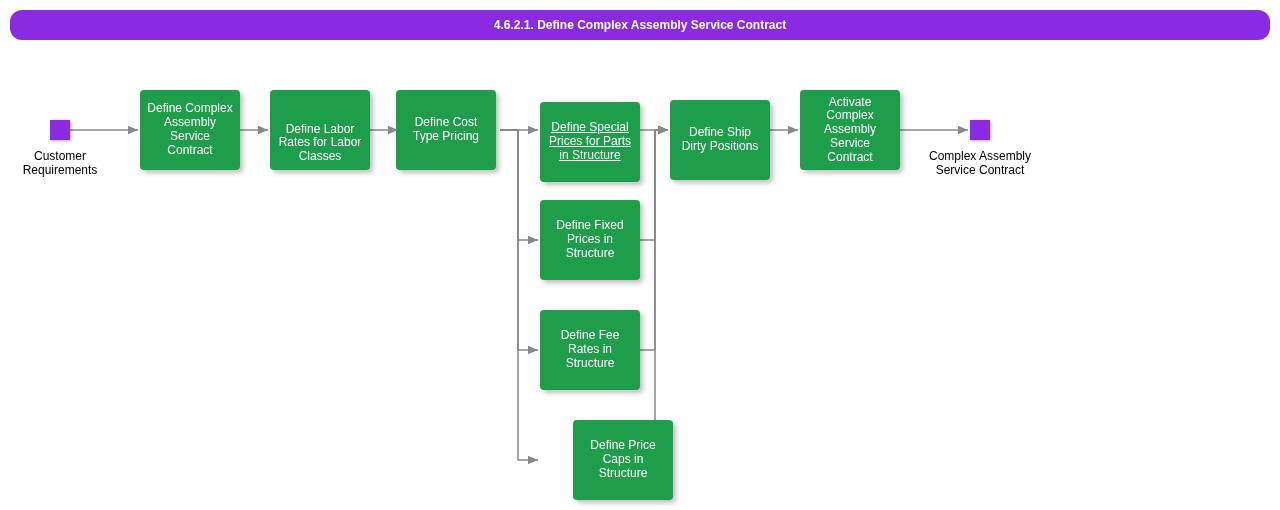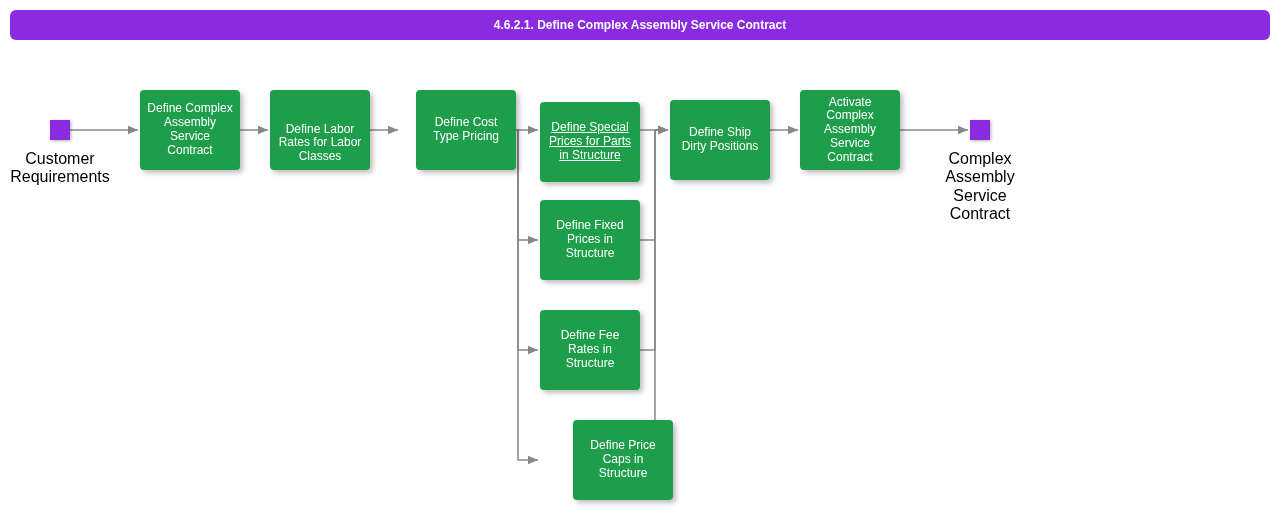--- a/index.html
+++ b/index.html
@@ -18,21 +18,21 @@
     left: 10px;
     top: 10px;
     width: 1260px;
     height: 30px;
     background: #8a2be2; 
     color: #fff;
     font-weight: bold;
     display: flex;
     align-items: center;
     justify-content: center;
-    border-radius: 6px;
+    border-radius: 12px;
   }
   svg {
     position: absolute;
     left: 0;
     top: 0;
   }
   .node-box {
     position: absolute;
     width: 100px;
     height: 80px;
@@ -52,21 +52,21 @@
   .event-box {
     position: absolute;
     width: 20px;
     height: 20px;
     background: #8a2be2;
     box-shadow: 1px 1px 3px rgba(0,0,0,0.3);
   }
   .event-label {
     position: absolute;
     text-align: center;
-    font-size: 16px;
+    font-size: 12px;
     color: #000;
     line-height: 1.15;
   }
 </style>
 </head>
 <body>
 
 <div class="title-bar">
   <span>4.6.2.1. Define Complex Assembly Service Contract</span>
 </div>
@@ -109,21 +109,21 @@
 
 <div class="event-box" style="left:50px; top:120px;"></div>
 <div class="event-label" style="left:10px; top:150px; width:100px;">Customer<br>Requirements</div>
 
 <div class="node-box" style="left:140px; top:90px;">
   <span>Define Complex Assembly Service Contract</span>
 </div>
 <div class="node-box" style="left:270px; top:90px;align-items:flex-end;">
   <span>Define Labor Rates for Labor Classes</span>
 </div>
-<div class="node-box" style="left:416px; top:90px;">
+<div class="node-box" style="left:396px; top:90px;">
   <span>Define Cost Type Pricing</span>
 </div>
 <div class="node-box" style="left:540px; top:102px;text-decoration:underline;">
   <span>Define Special Prices for Parts in Structure</span>
 </div>
 <div class="node-box" style="left:540px; top:200px;">
   <span>Define Fixed Prices in Structure</span>
 </div>
 <div class="node-box" style="left:540px; top:310px;">
   <span>Define Fee Rates in Structure</span>

